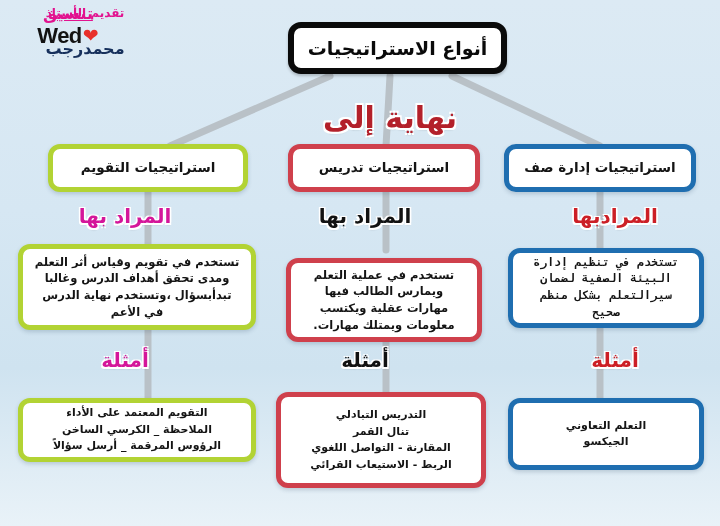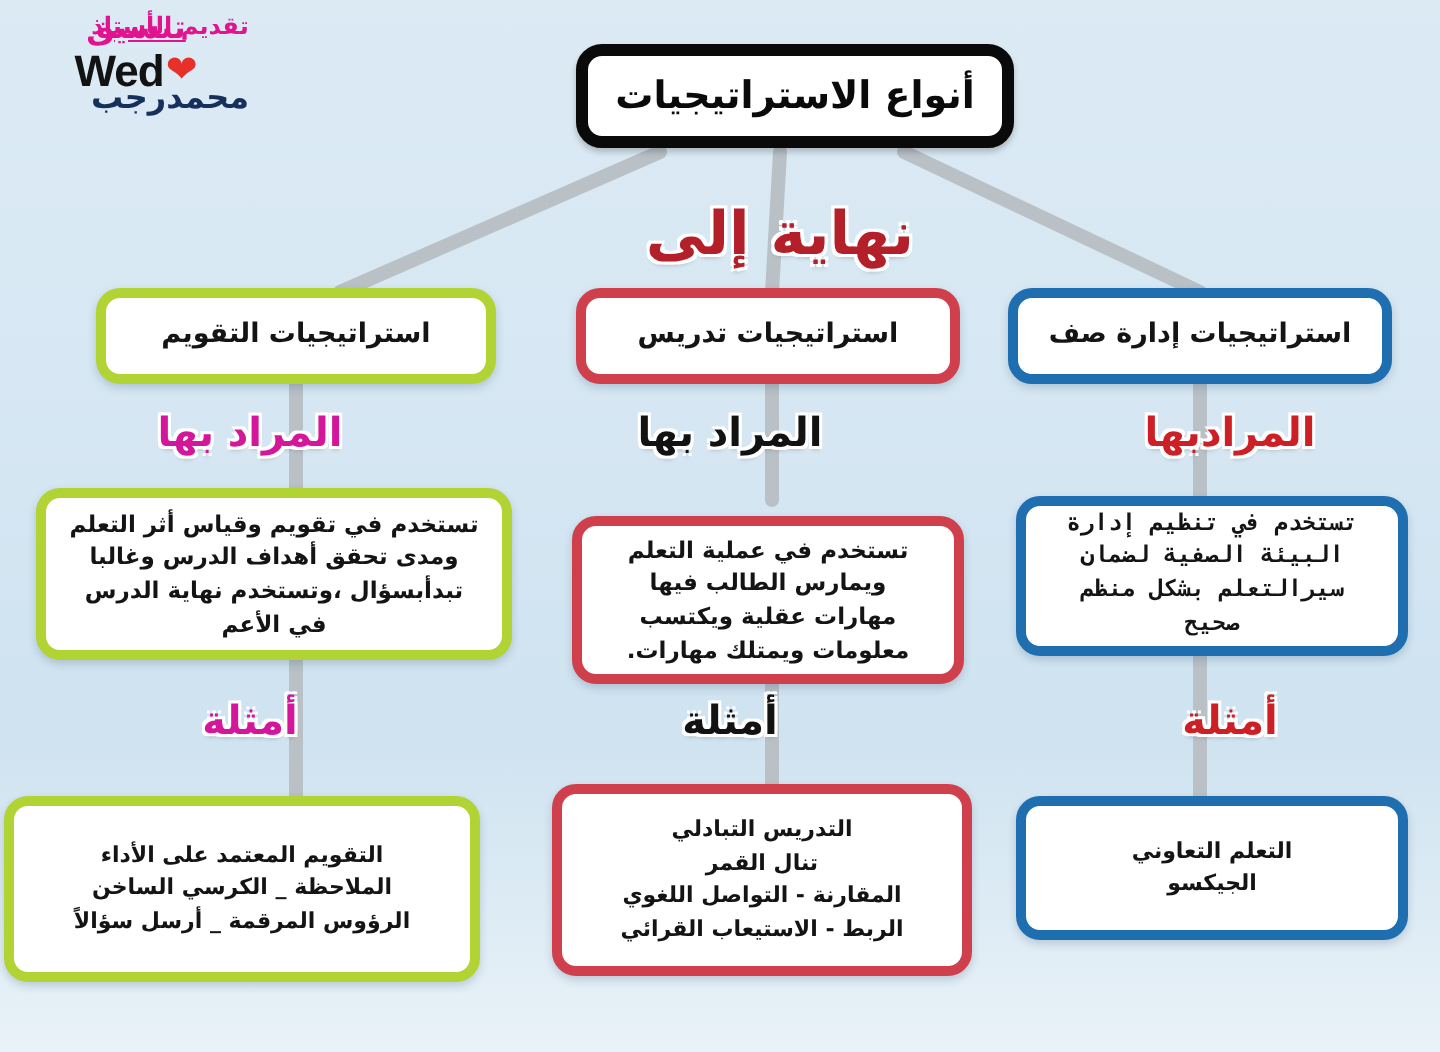--- a/index.html
+++ b/index.html
@@ -183,21 +183,21 @@
   #node-classroom { top: 144px; left: 504px; width: 192px; }
 
   
   .tier2 .node-text { font-size: 11.5px; line-height: 1.45; }
   #node-eval-desc      { top: 244px; left: 18px;  width: 238px; height: 86px; }
   #node-teaching-desc  { top: 246px; left: 286px; width: 196px; height: 84px; margin-top: 12px; }
   #node-classroom-desc { top: 248px; left: 508px; width: 196px; height: 80px; font-family: Liberation Mono, monospace; }
 
   
   .tier3 .node-text { font-size: 11px; line-height: 1.5; }
-  #node-eval-ex      { top: 398px; left: 2px;  width: 238px; height: 93px; }
+  #node-eval-ex      { top: 398px; left: 18px;  width: 238px; height: 64px; }
   #node-teaching-ex  { top: 392px; left: 276px; width: 210px; height: 96px; }
   #node-classroom-ex { top: 398px; left: 508px; width: 196px; height: 72px; }
 </style>
 </head>
 <body>
 
 <div id="canvas">
 
   <svg id="connectors" viewBox="0 0 720 526" xmlns="http://www.w3.org/2000/svg">
     <g stroke="#b9c1c7" stroke-width="7" fill="none" stroke-linecap="round">

